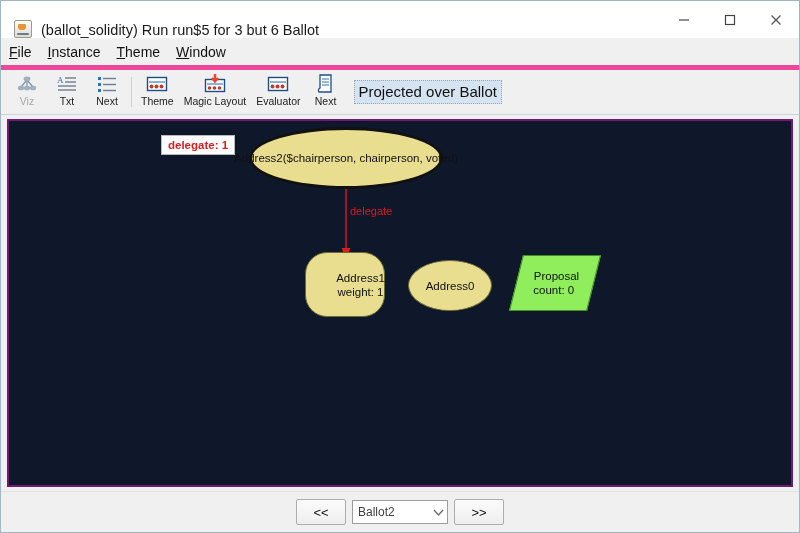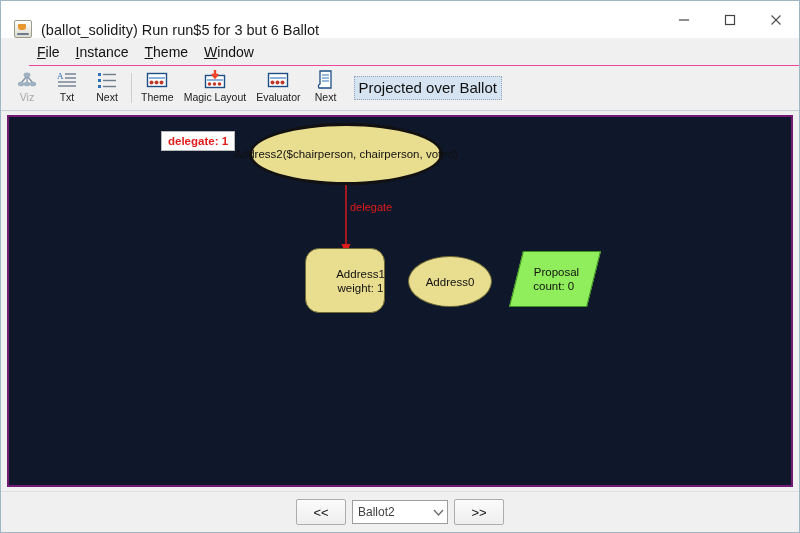--- a/index.html
+++ b/index.html
@@ -43,22 +43,21 @@
   .winbtn{
     width:46px;height:100%;display:flex;align-items:center;justify-content:center;
     color:#444;
   }
   .winbtn svg{display:block;}
 
   
   .menubar{
     height:26px;min-height:26px;background:#f0f0f0;
     display:flex;align-items:center;padding-left:0;
-    border-bottom:1px solid #ec4899;
-    margin-left:28px;
+    border-bottom:5px solid #ec4899;
   }
   .menuitem{
     font-size:14px;color:#111;padding:2px 8px;white-space:nowrap;
   }
   .menuitem .mn{text-decoration:underline;}
 
   
   .toolbar{
     height:44px;min-height:44px;background:#f0f0f0;
     display:flex;align-items:center;padding-left:6px;
@@ -93,21 +92,21 @@
     font-size:11.5px;font-weight:bold;color:#e01b1b;
     padding:3px 6px;white-space:nowrap;
   }
   .node{
     position:absolute;display:flex;align-items:center;justify-content:center;
     text-align:center;font-size:11.5px;color:#111;line-height:14px;
     box-sizing:border-box;white-space:nowrap;
   }
   .node.ellipse{background:#e9dd90;border:1px solid #6f6a35;border-radius:50%;}
   .node.ellipse.bold{border:3px solid #111111;}
-  .node.roundsq{background:#e9dd90;border:1px solid #6f6a35;border-radius:14px;padding-left:31px;}
+  .node.roundsq{background:#e9dd90;border:1px solid #6f6a35;border-radius:22px;padding-left:31px;}
   .node.para{background:#90ee5c;border:1px solid #3f8f22;}
   .edgelbl{
     position:absolute;font-size:11px;color:#e01b1b;white-space:nowrap;
   }
 
   
   .bottombar{
     height:40px;min-height:40px;background:#f0f0f0;
     display:flex;align-items:center;justify-content:center;gap:6px;
     border-top:1px solid #e0e0e0;

